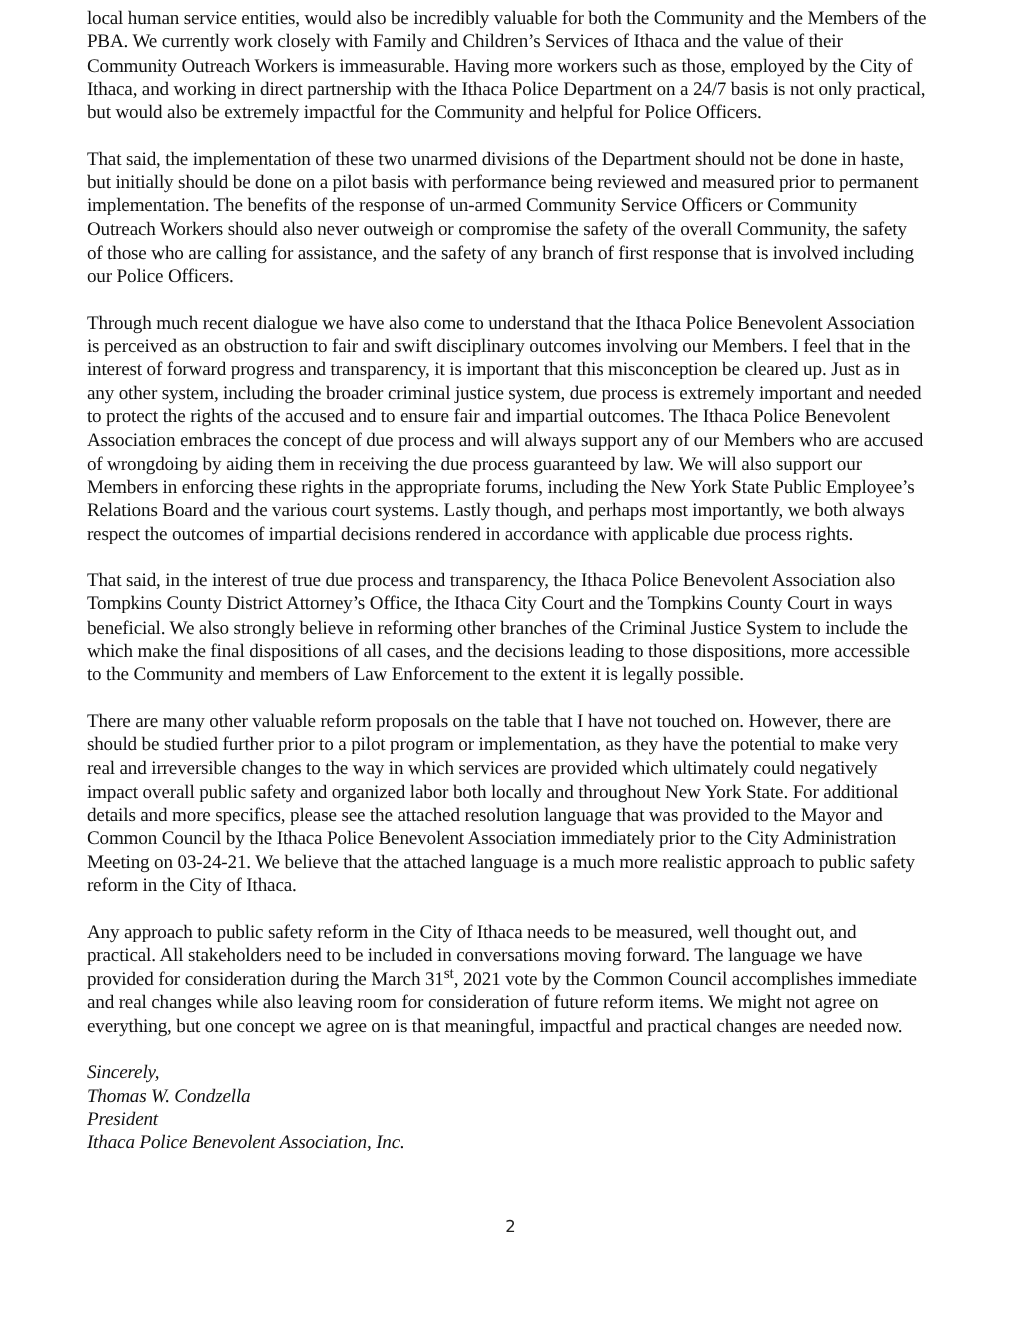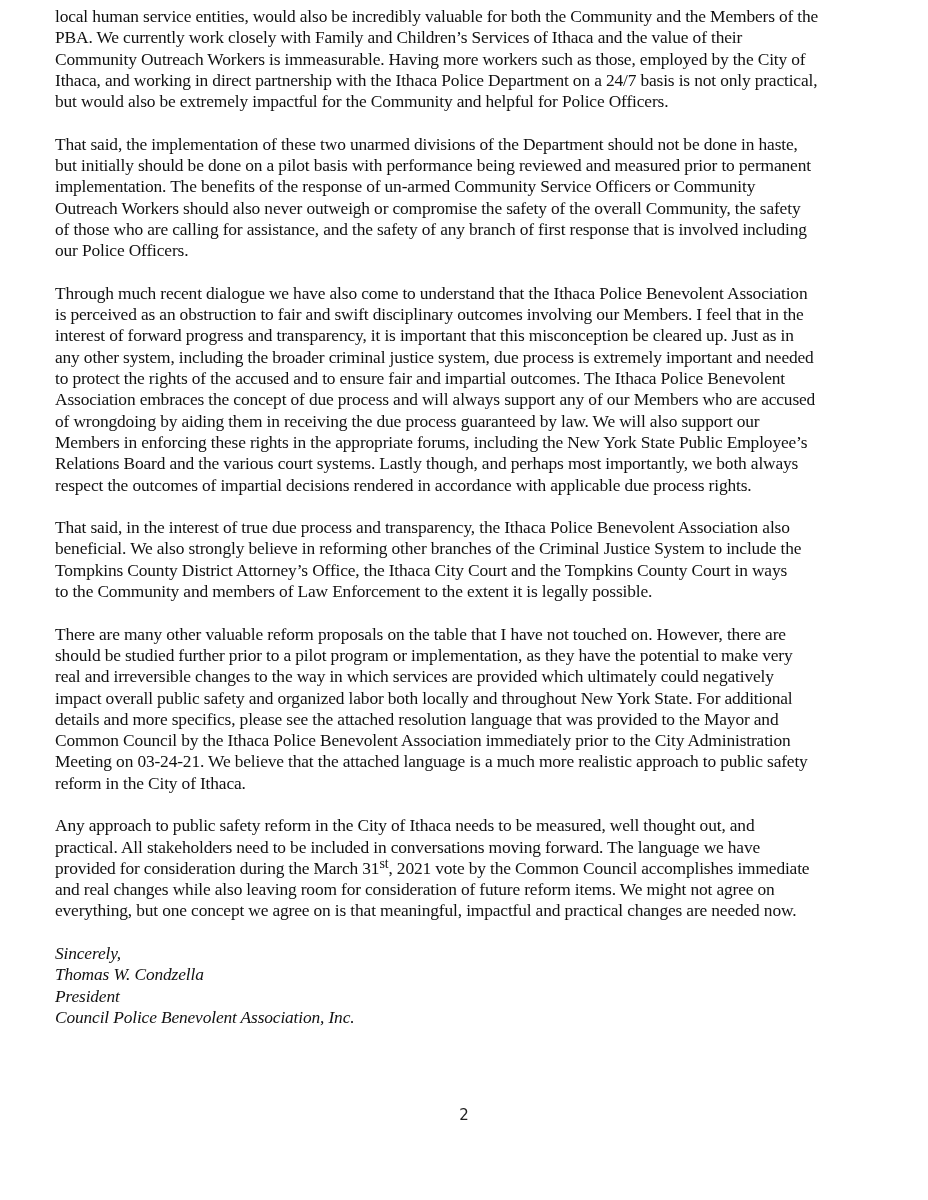--- a/index.html
+++ b/index.html
@@ -23,20 +23,21 @@
       font-size: 17.4px;
       line-height: 21.3px;
       letter-spacing: -0.15px;
     }
     .para {
       margin: 0 0 21.3px 0;
     }
     .line {
       display: block;
       white-space: nowrap;
+      margin-left: 24px;
     }
     .closing {
       margin: 0;
       font-style: italic;
     }
     sup {
       font-size: 14px;
       line-height: 0;
       vertical-align: 6px;
     }
@@ -81,22 +82,23 @@
     <span class="line">to protect the rights of the accused and to ensure fair and impartial outcomes.  The Ithaca Police Benevolent</span>
     <span class="line">Association embraces the concept of due process and will always support any of our Members who are accused</span>
     <span class="line">of wrongdoing by aiding them in receiving the due process guaranteed by law.  We will also support our</span>
     <span class="line">Members in enforcing these rights in the appropriate forums, including the New York State Public Employee’s</span>
     <span class="line">Relations Board and the various court systems.  Lastly though, and perhaps most importantly, we both always</span>
     <span class="line">respect the outcomes of impartial decisions rendered in accordance with applicable due process rights.</span>
   </div>
 
   <div class="para">
     <span class="line">That said, in the interest of true due process and transparency, the Ithaca Police Benevolent Association also</span>
+    <span class="line">Tompkins County District Attorney’s Office, the Ithaca City Court and the Tompkins County Court in ways</span>
     <span class="line">beneficial.  We also strongly believe in reforming other branches of the Criminal Justice System to include the</span>
-    <span class="line">Tompkins County District Attorney’s Office, the Ithaca City Court and the Tompkins County Court in ways</span>
+    <span class="line">which make the final dispositions of all cases, and the decisions leading to those dispositions, more accessible</span>
     <span class="line">to the Community and members of Law Enforcement to the extent it is legally possible.</span>
   </div>
 
   <div class="para">
     <span class="line">There are many other valuable reform proposals on the table that I have not touched on.  However, there are</span>
     <span class="line">should be studied further prior to a pilot program or implementation, as they have the potential to make very</span>
     <span class="line">real and irreversible changes to the way in which services are provided which ultimately could negatively</span>
     <span class="line">impact overall public safety and organized labor both locally and throughout New York State.  For additional</span>
     <span class="line">details and more specifics, please see the attached resolution language that was provided to the Mayor and</span>
     <span class="line">Common Council by the Ithaca Police Benevolent Association immediately prior to the City Administration</span>
@@ -109,18 +111,18 @@
     <span class="line">practical.  All stakeholders need to be included in conversations moving forward.  The language we have</span>
     <span class="line"><span>provided for consideration during the March 31</span><sup>st</sup><span>, 2021 vote by the Common Council accomplishes immediate</span></span>
     <span class="line">and real changes while also leaving room for consideration of future reform items.  We might not agree on</span>
     <span class="line">everything, but one concept we agree on is that meaningful, impactful and practical changes are needed now.</span>
   </div>
 
   <div class="closing">
     <span class="line">Sincerely,</span>
     <span class="line">Thomas W. Condzella</span>
     <span class="line">President</span>
-    <span class="line">Council Police Benevolent Association, Inc.</span>
+    <span class="line">Ithaca Police Benevolent Association, Inc.</span>
   </div>
 
 </div>
 
 <div class="page-number">2</div>
 
 </body></html>

